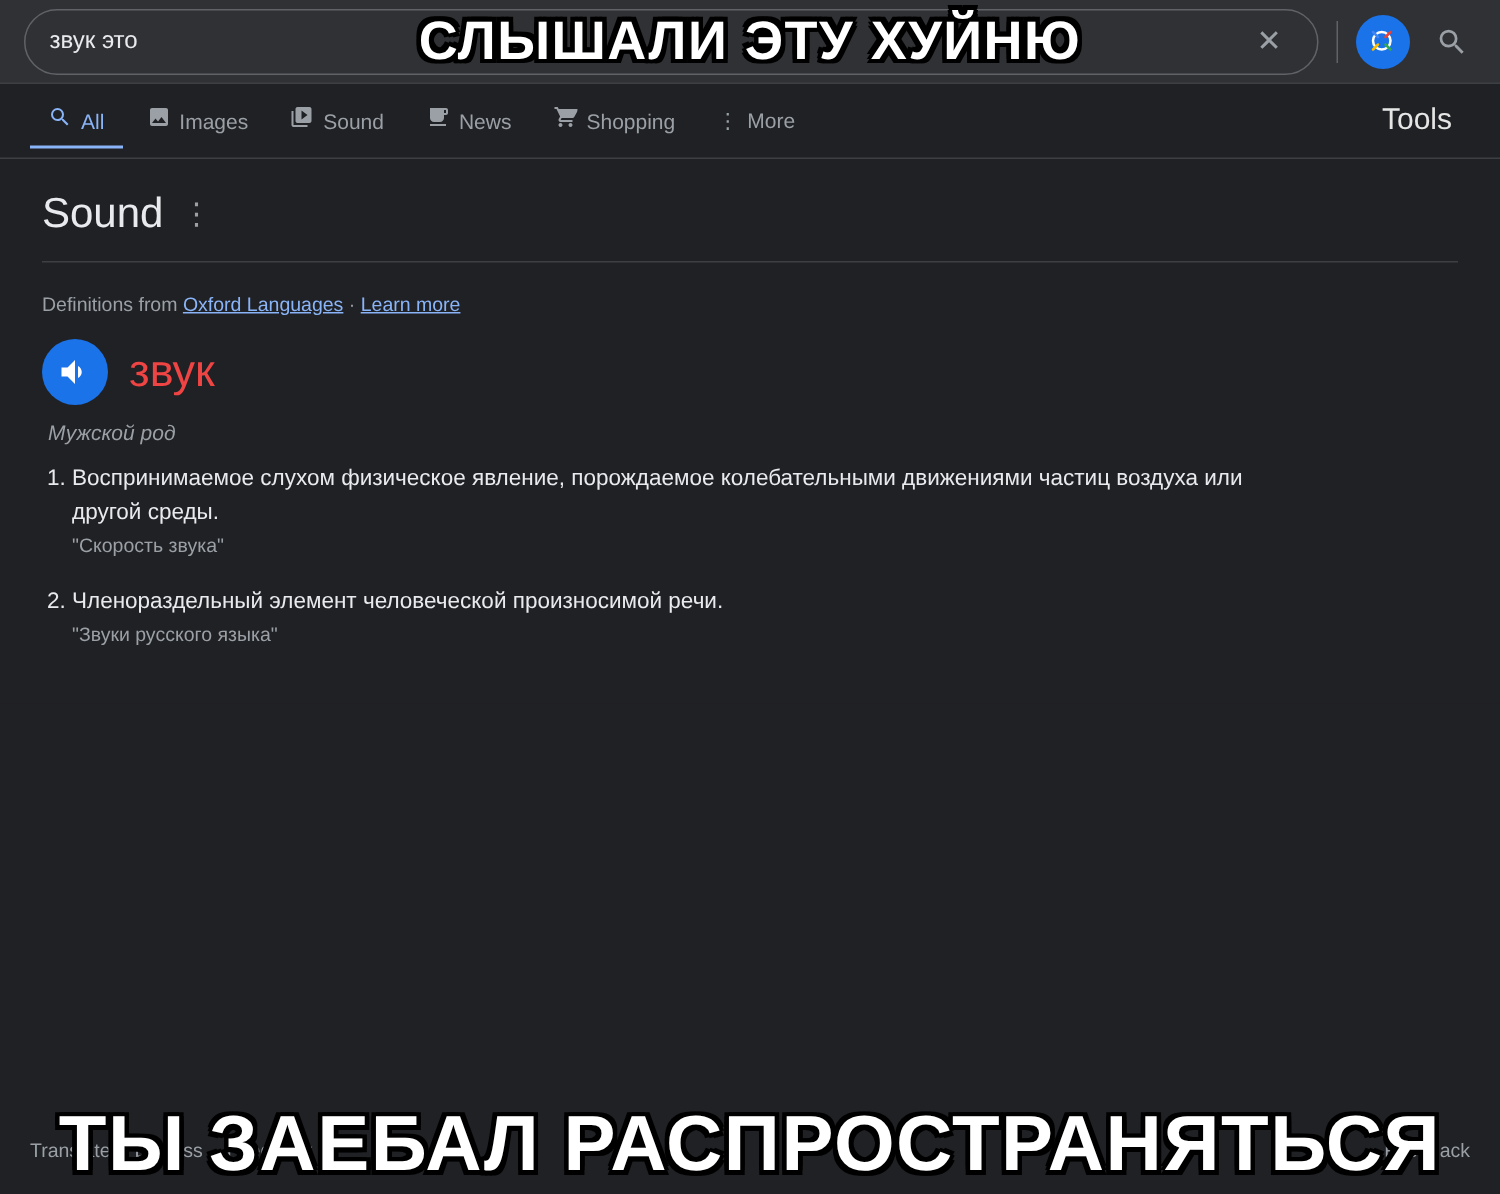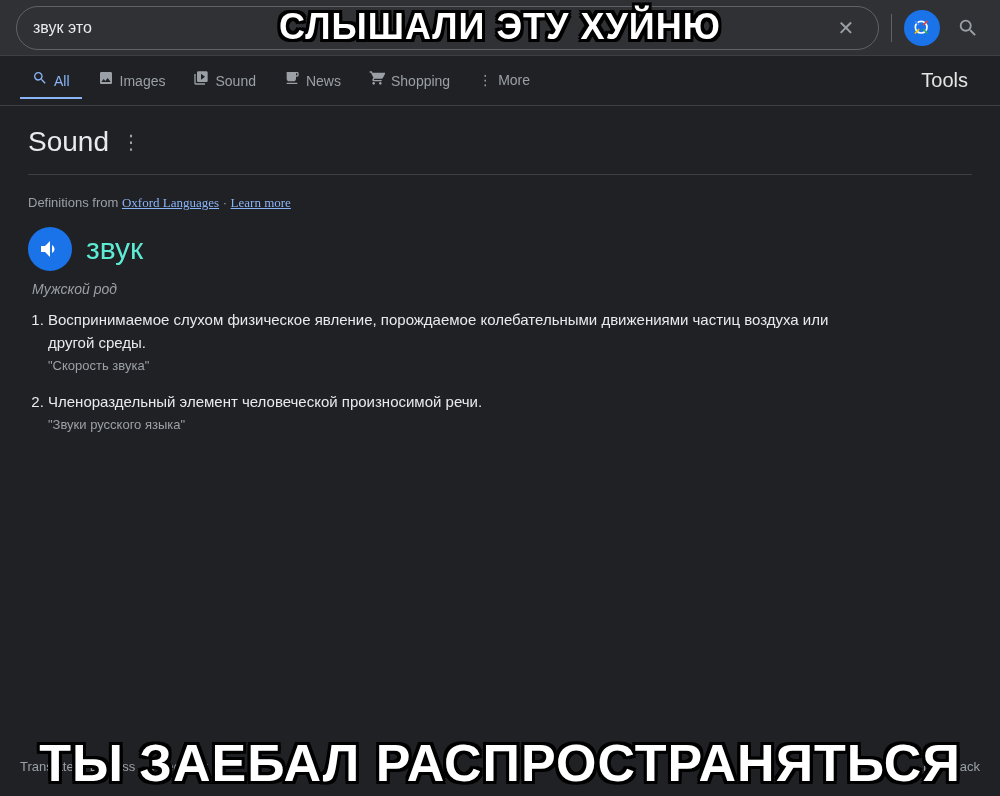--- a/index.html
+++ b/index.html
@@ -169,21 +169,20 @@
 
     .oxford-source {
       font-size: 13px;
       color: #9aa0a6;
       margin-bottom: 16px;
     }
 
     .oxford-source a {
       color: #8ab4f8;
       text-decoration: underline;
-      font-family: Liberation Serif, serif;
     }
 
     .word-header {
       display: flex;
       align-items: center;
       gap: 14px;
       margin-bottom: 10px;
     }
 
     .speaker-icon {
@@ -194,21 +193,21 @@
       display: flex;
       align-items: center;
       justify-content: center;
       color: white;
       font-size: 22px;
       flex-shrink: 0;
     }
 
     .word-cyrillic {
       font-size: 30px;
-      color: #5eead4;
+      color: #ef4444;
       font-weight: 400;
     }
 
     .gender-label {
       font-style: italic;
       color: #9aa0a6;
       font-size: 14px;
       margin-bottom: 12px;
       margin-left: 4px;
     }

